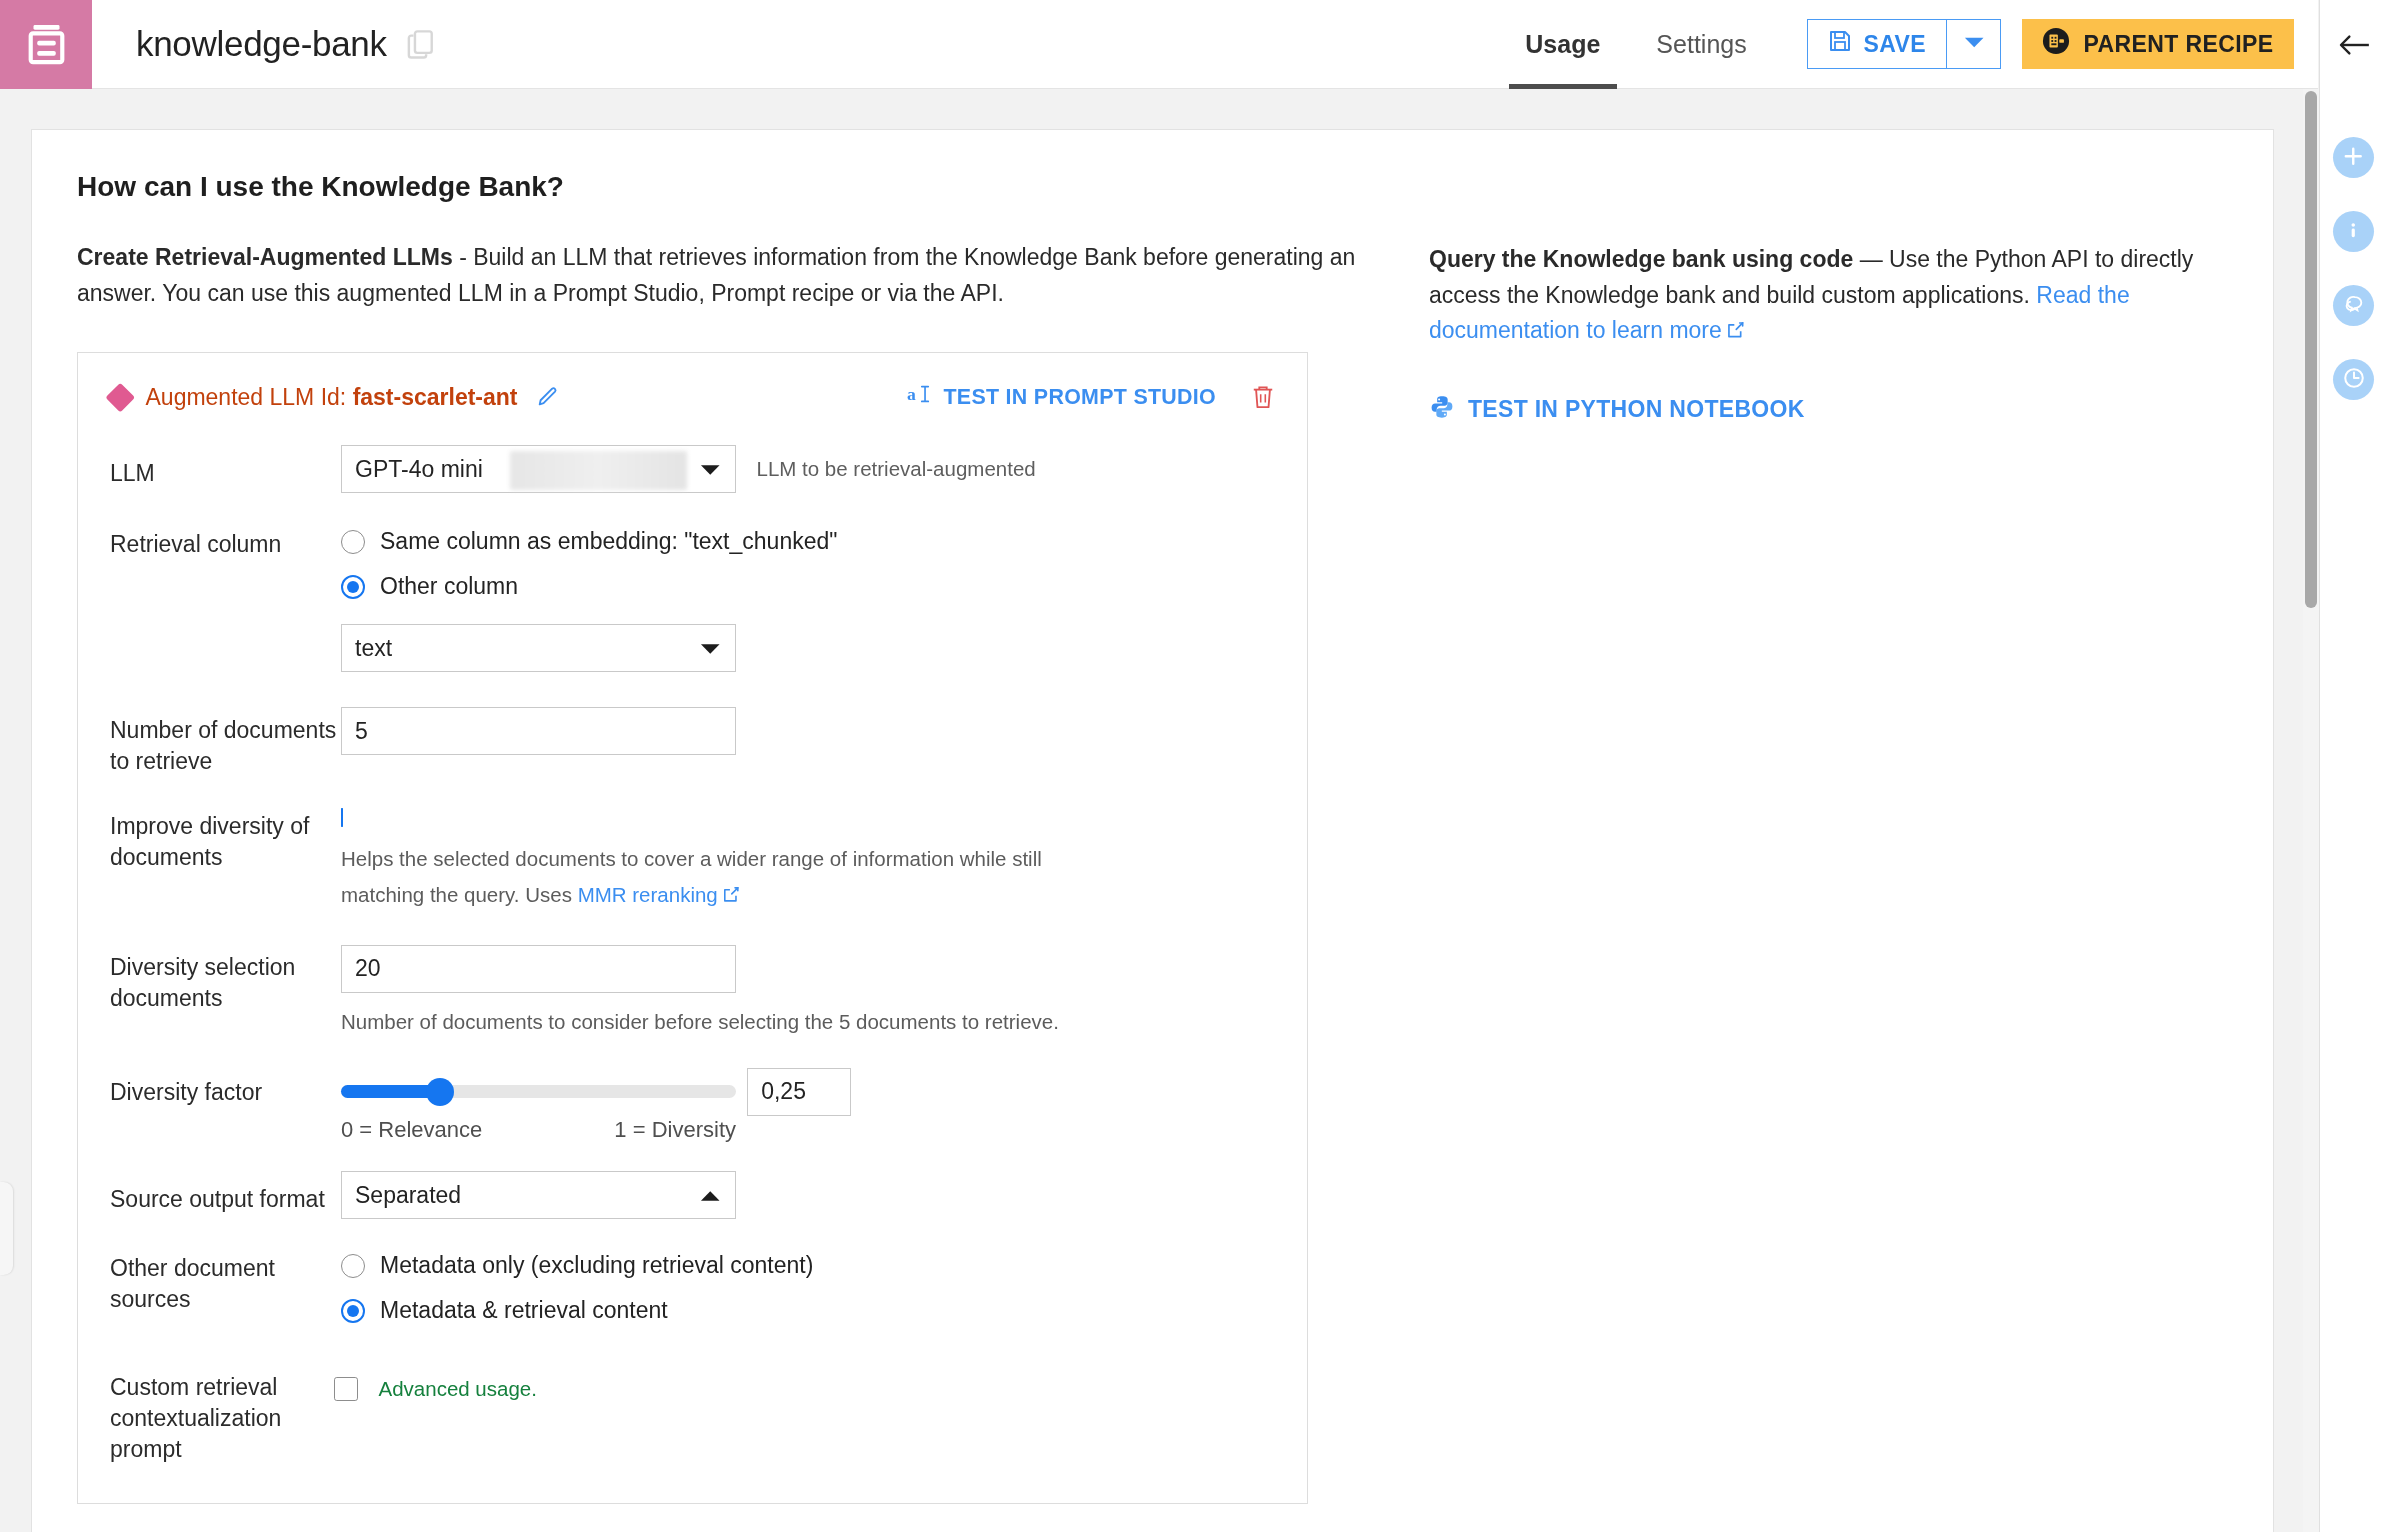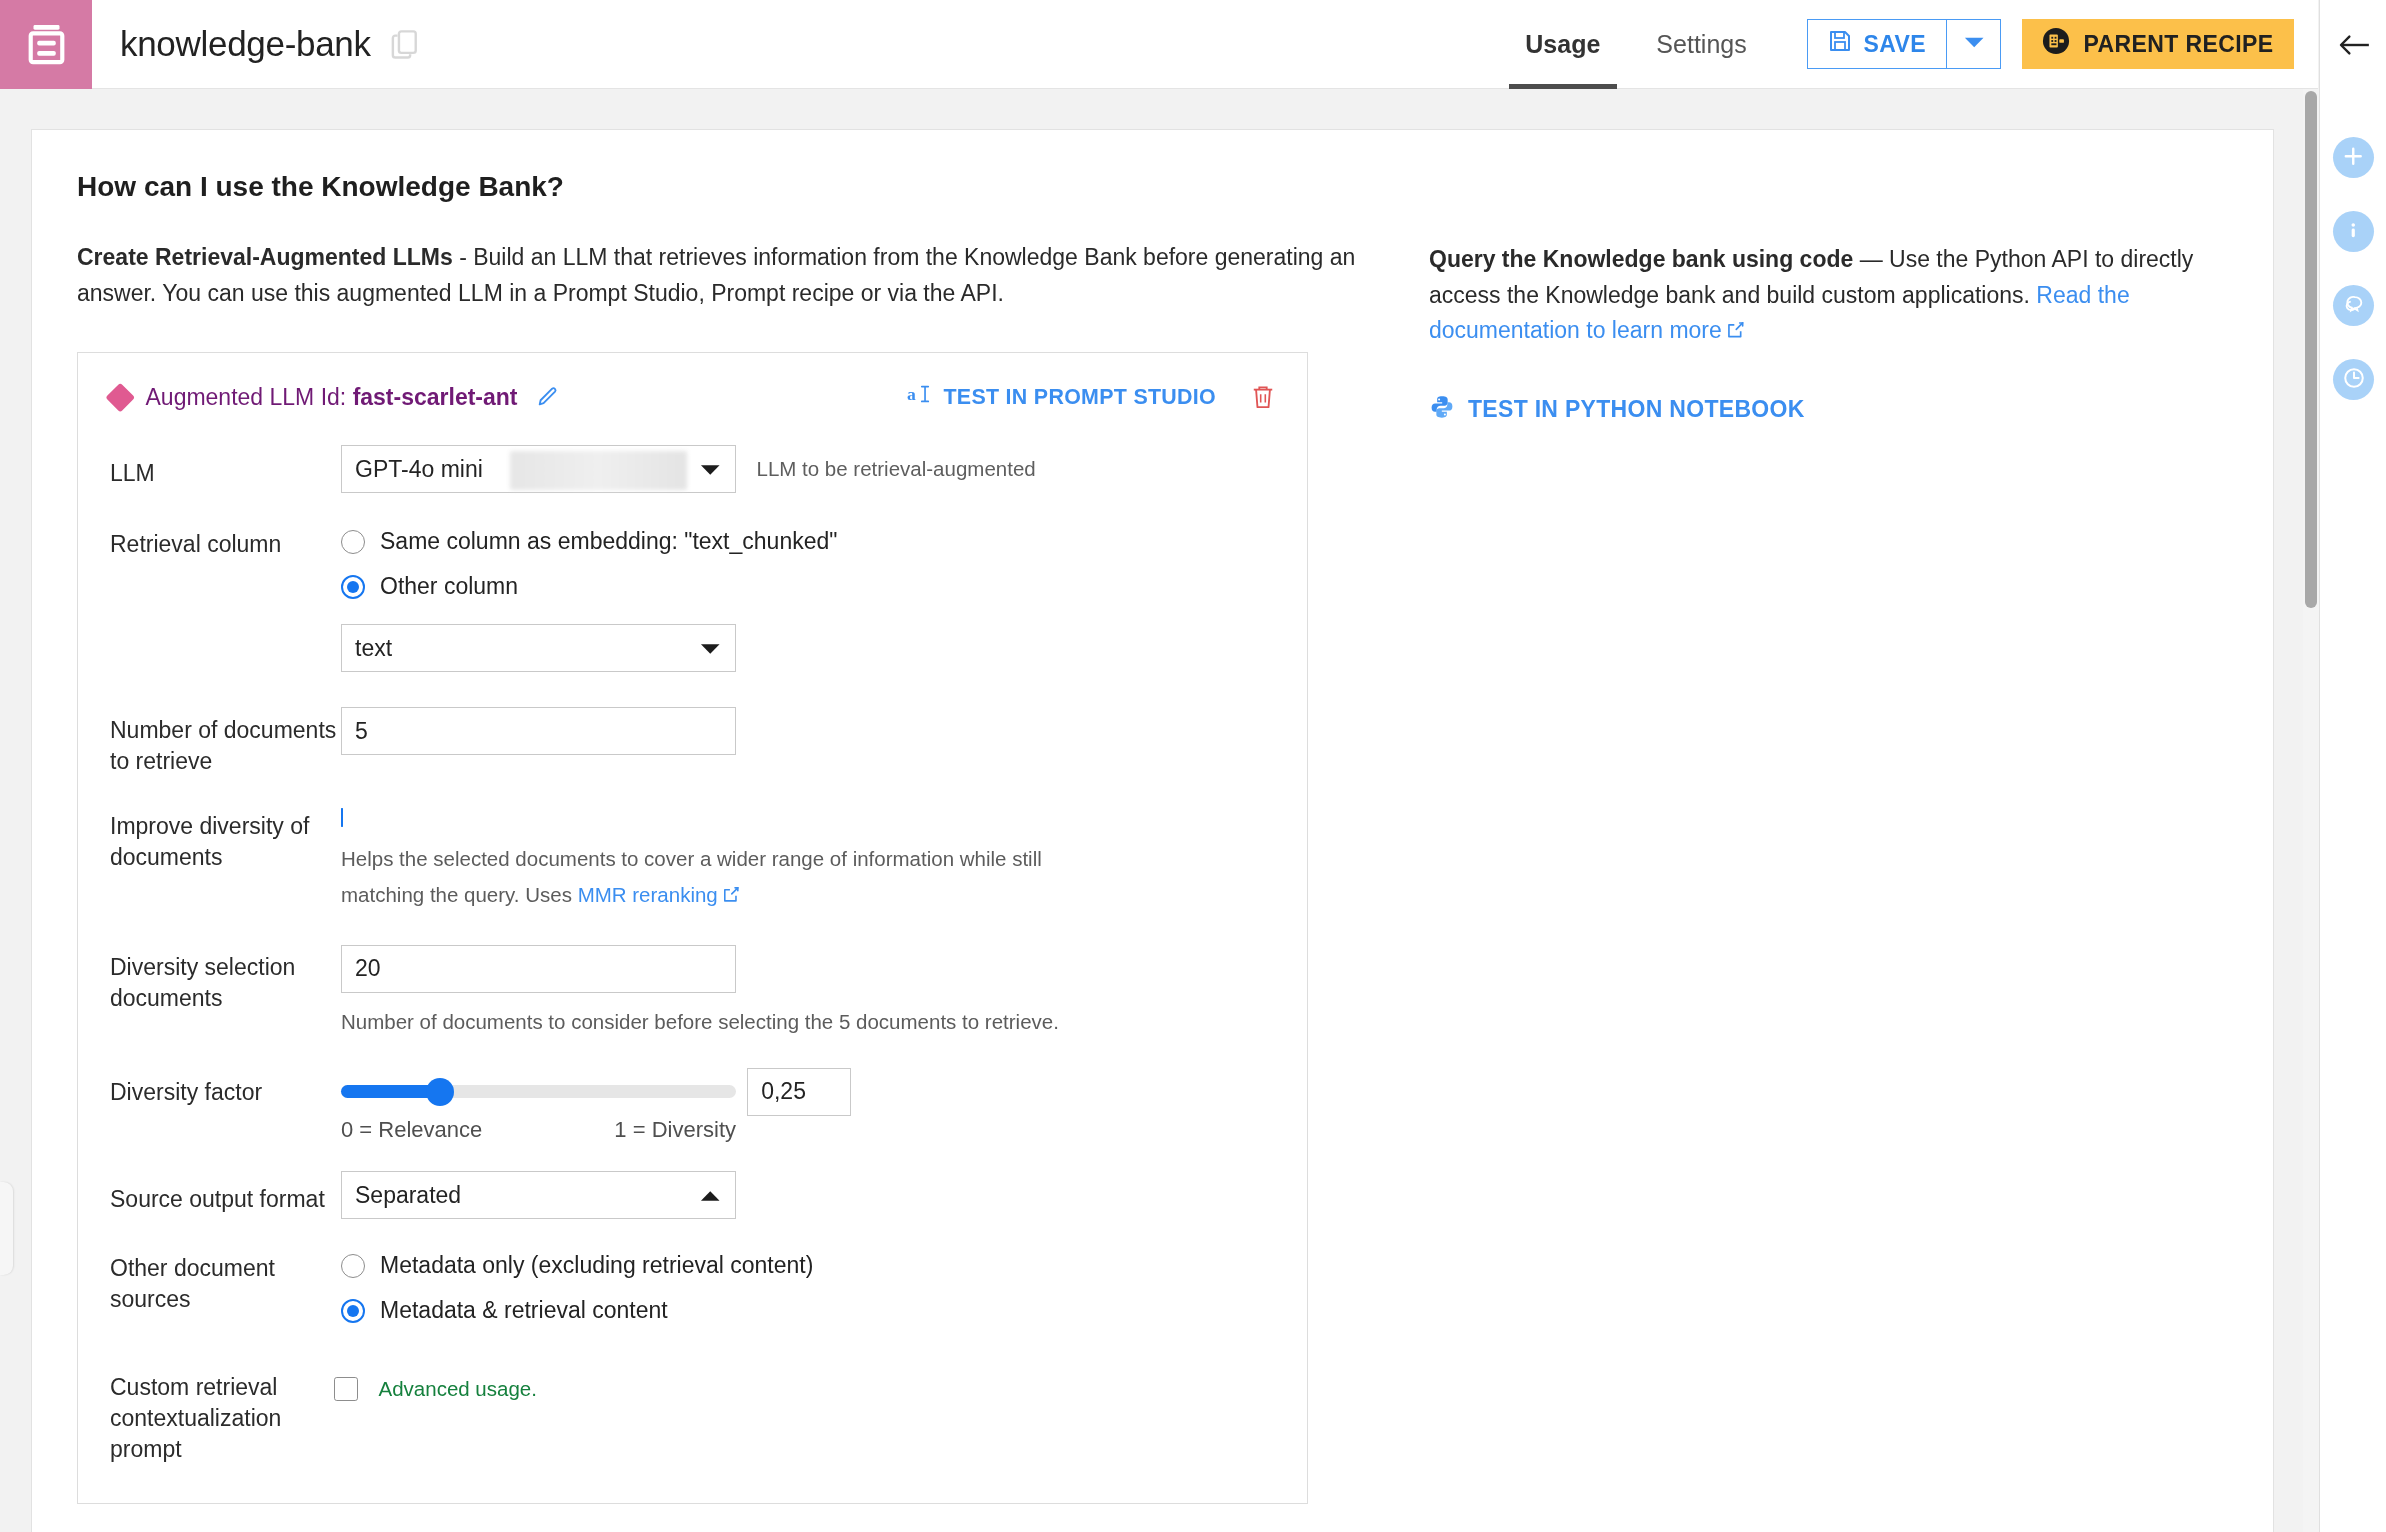--- a/index.html
+++ b/index.html
@@ -17,21 +17,21 @@
   .topbar {
     position: absolute; top: 0; left: 0; width: 2318px; height: 89px;
     background: #ffffff; display: flex; align-items: stretch;
     border-bottom: 0.9px solid #e4e4e4;
   }
   .brand-icon-box {
     width: 92px; height: 89px; background: #d57aa5;
     display: flex; align-items: center; justify-content: center; flex: none;
   }
   .brand-icon-box svg { display: block; }
-  .title-wrap { display: flex; align-items: center; gap: 20.5px; padding-left: 28px; flex: none; }
+  .title-wrap { display: flex; align-items: center; gap: 20.5px; padding-left: 44px; flex: none; }
   .app-title { font-size: 35px; color: #222222; font-weight: 400; letter-spacing: -0.3px; }
   .copy-icon { opacity: .55; display: flex; align-items: center; cursor: pointer; }
   .topbar-spacer { flex: 1 1 auto; }
 
   .tabs { display: flex; align-items: stretch; height: 89px; }
   .tab {
     display: flex; align-items: center; padding: 0 28px; font-size: 25px;
     color: #555555; position: relative; cursor: pointer; white-space: nowrap;
   }
   .tab.active { color: #333333; font-weight: 700; }
@@ -115,21 +115,21 @@
   }
 
   
   .llm-card {
     margin-top: 41px; border: 0.9px solid #dddddd; background: #ffffff;
     width: 1231px; padding: 28px 32px 37px 32px;
   }
   .llm-card-head { display: flex; align-items: center; }
   .llm-id-left { display: flex; align-items: center; gap: 15px; }
   .diamond { width: 20.5px; height: 20.5px; background: #e05a91; transform: rotate(45deg); border-radius: 2.8px; flex: none; }
-  .llm-id-text { font-size: 23px; color: #701a75; }
+  .llm-id-text { font-size: 23px; color: #c2410c; }
   .llm-id-text b { font-weight: 700; }
   .pencil { cursor: pointer; display: inline-flex; margin-left: 3.7px; }
   .head-spacer { flex: 1 1 auto; }
   .prompt-studio-btn {
     display: inline-flex; align-items: center; gap: 11.2px; color: #3b8ef0;
     font-size: 21.4px; font-weight: 700; letter-spacing: 0.3px; cursor: pointer;
   }
   .trash-btn { margin-left: 35px; cursor: pointer; display: inline-flex; }
 
   

